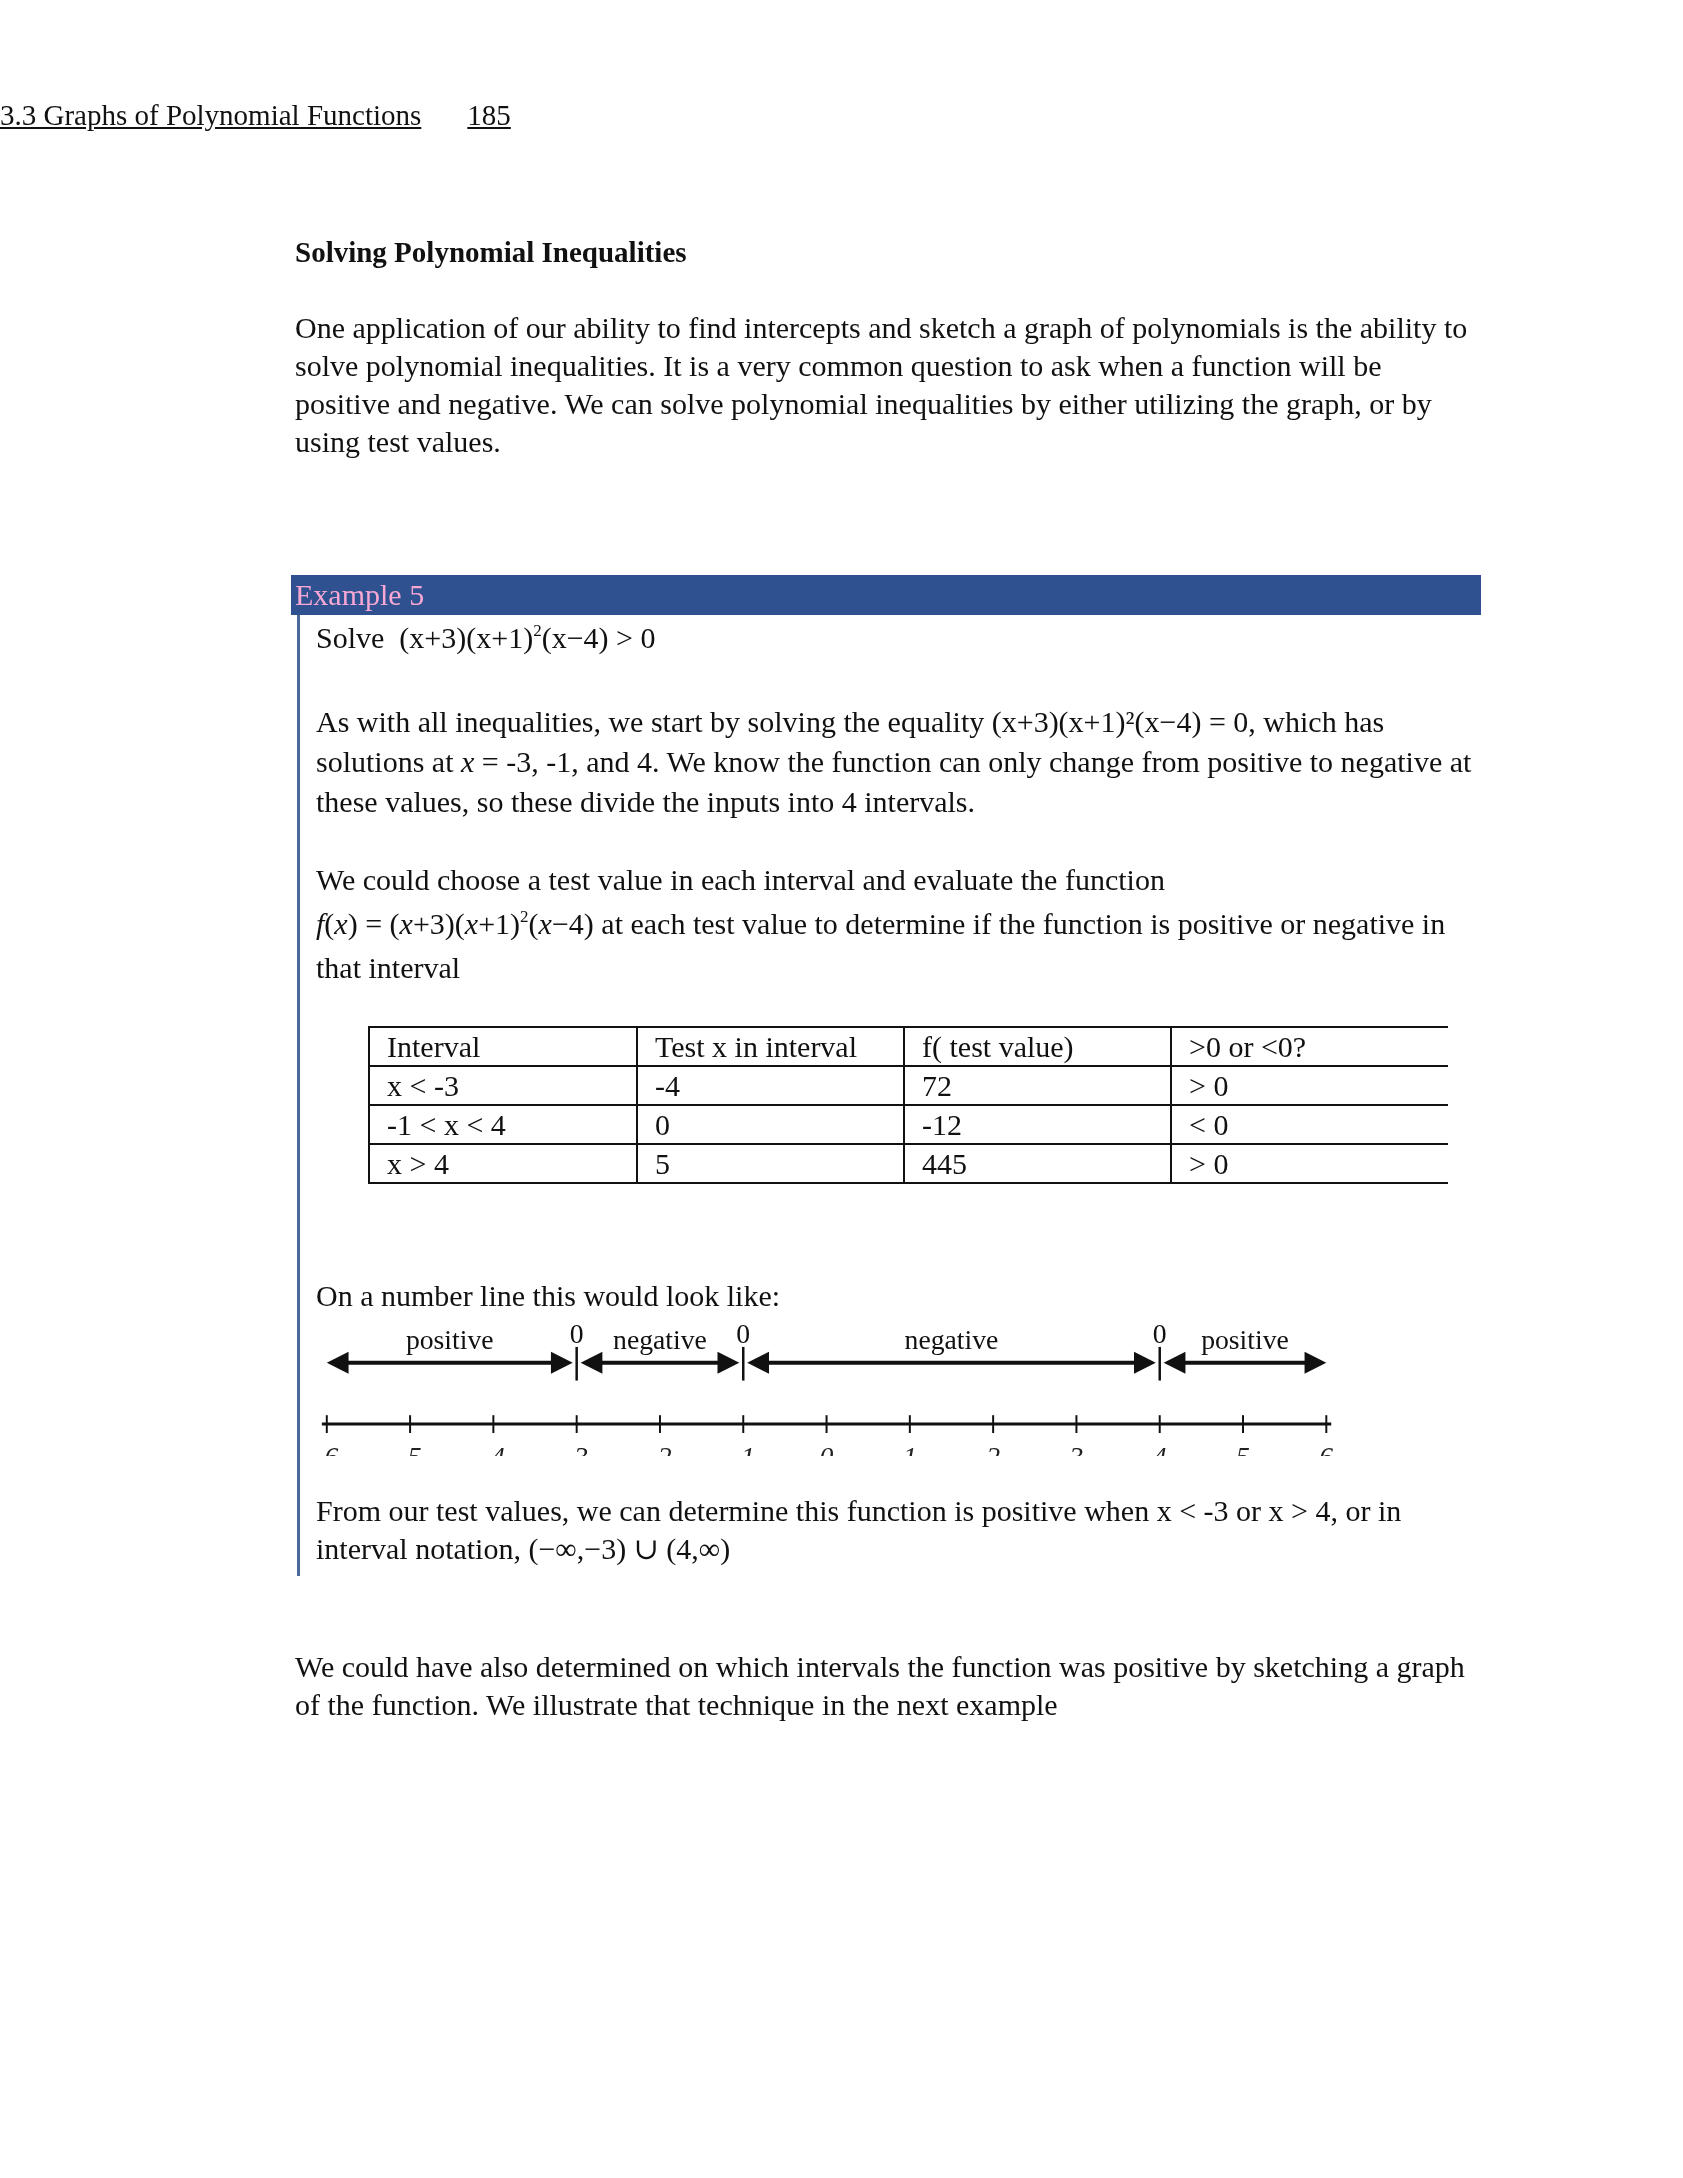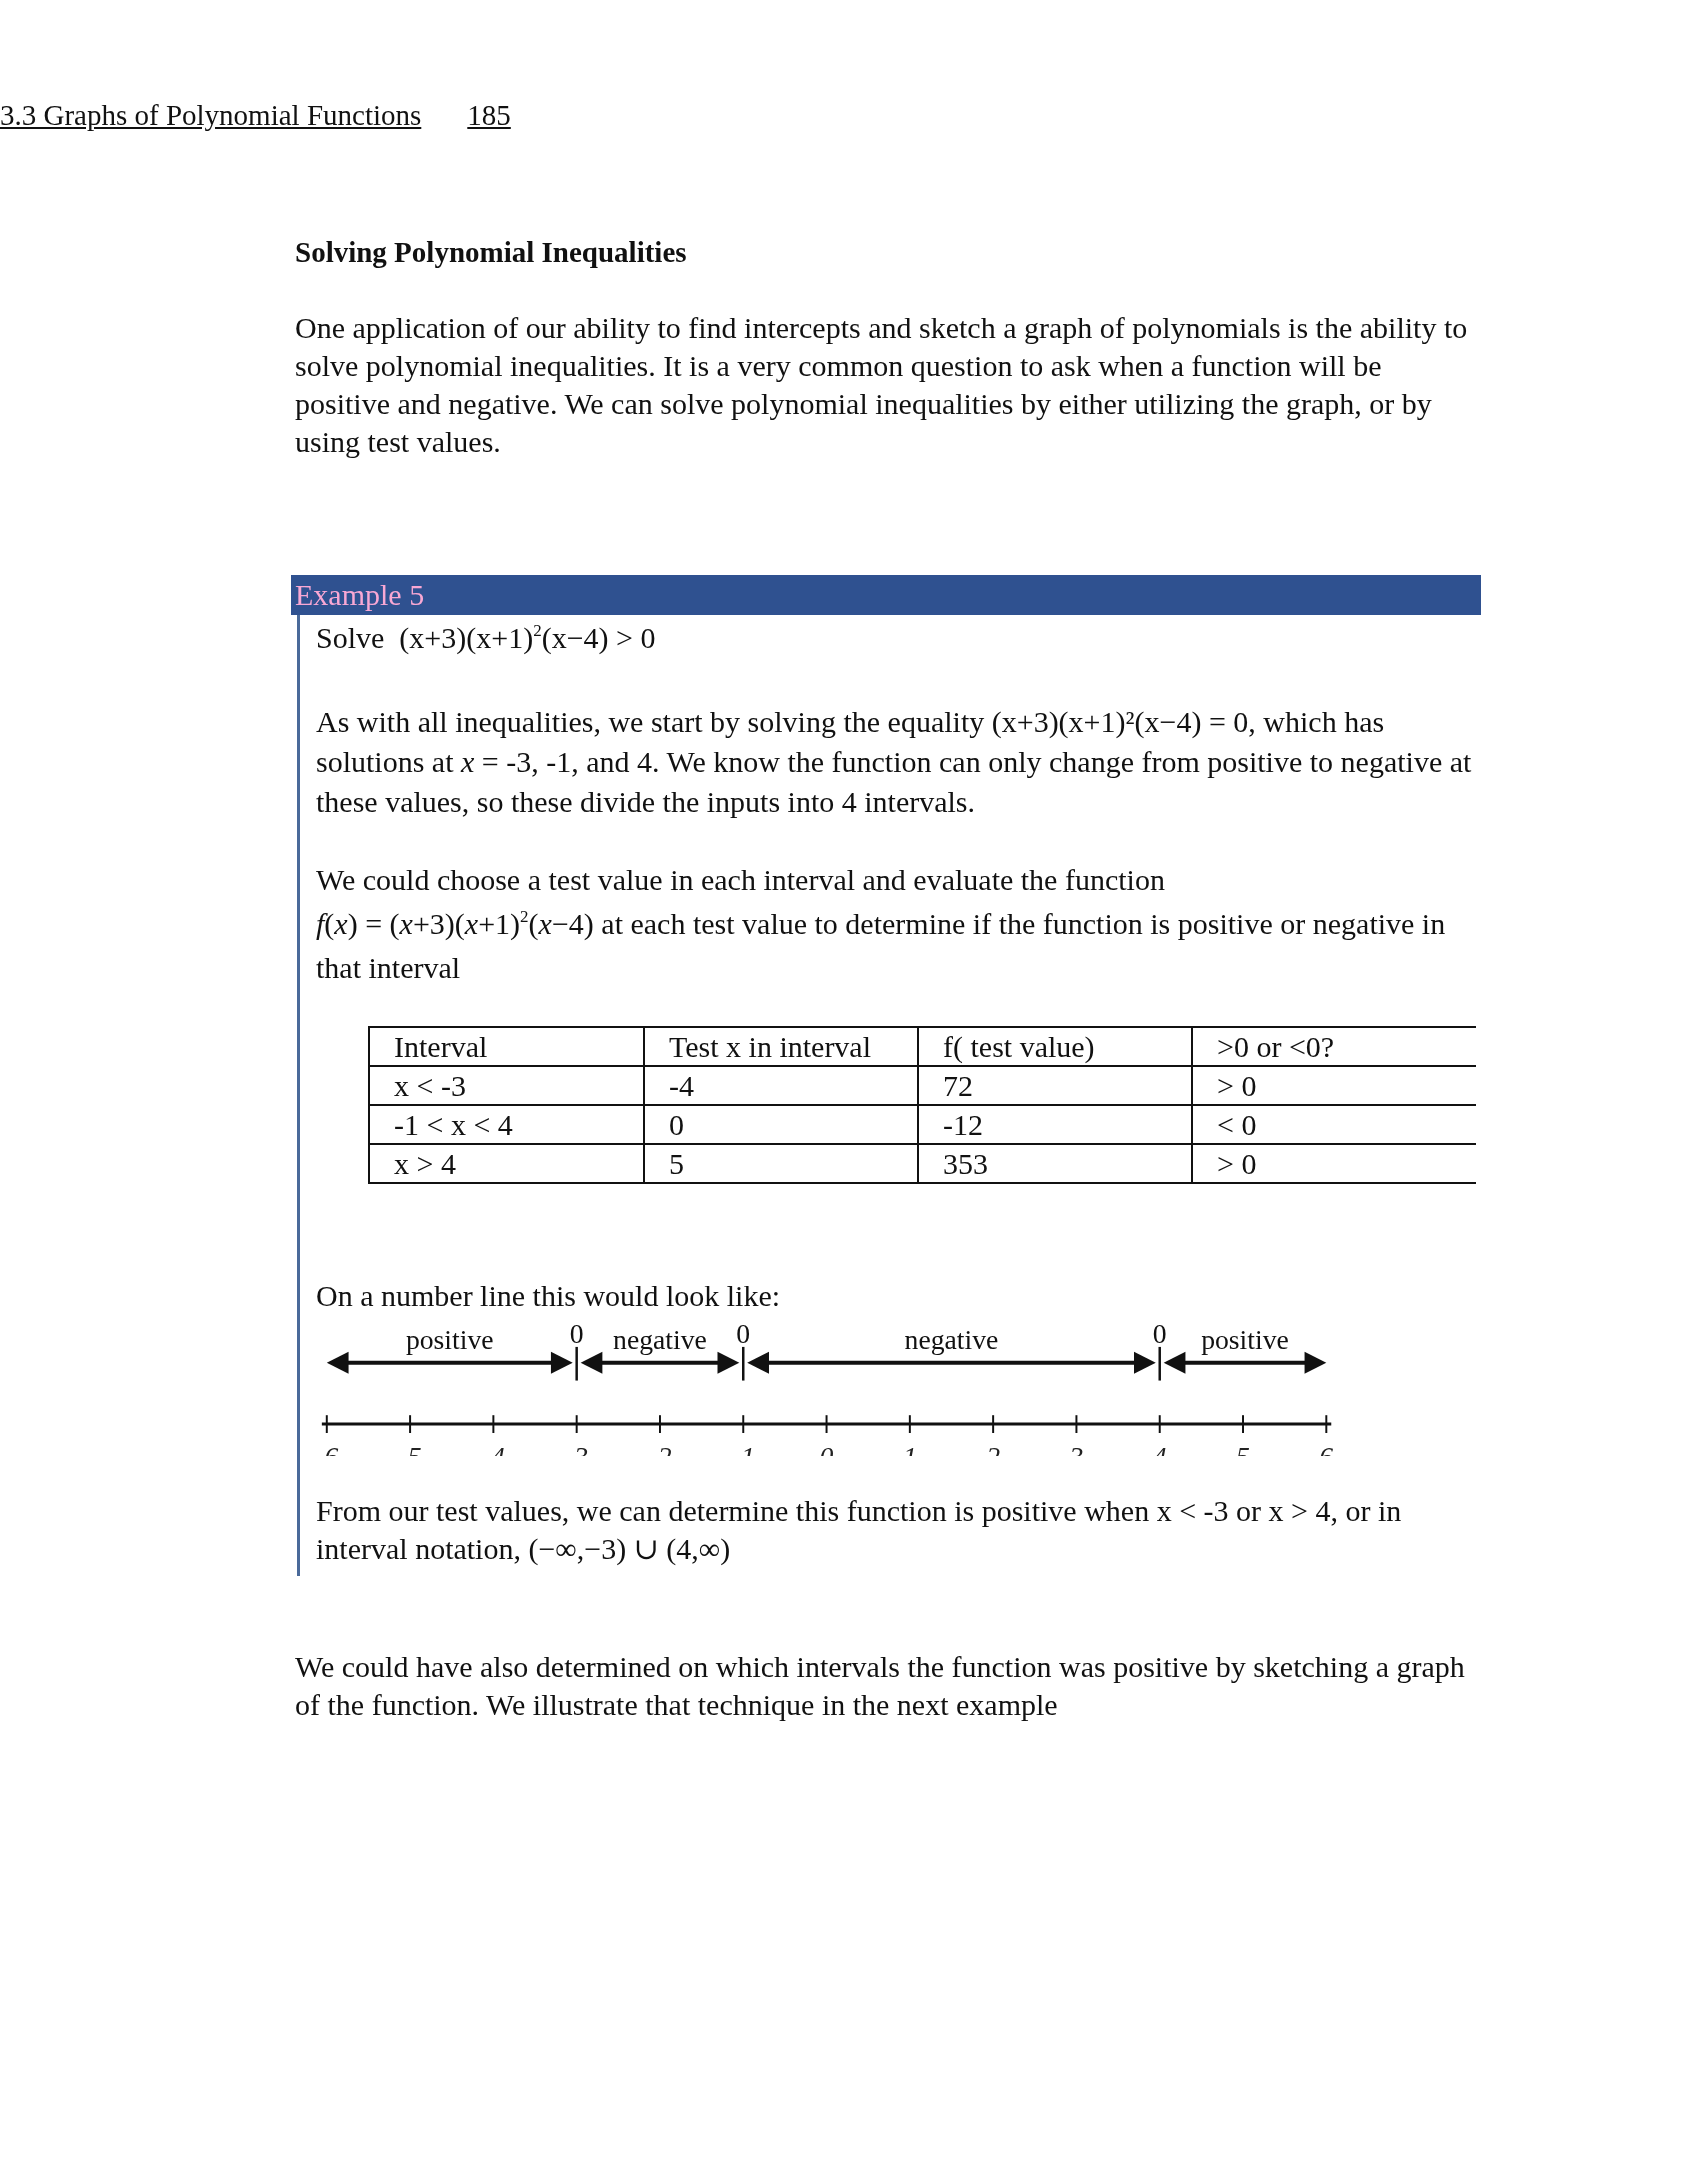--- a/index.html
+++ b/index.html
@@ -12,21 +12,21 @@
   .para { font-size: 30px; line-height: 38px; }
   .intro { top: 309px; left: 295px; width: 1188px; }
   .banner { top: 575px; left: 291px; width: 1190px; height: 40px; background: #2f5190;
             color: #f9a8d4; font-size: 30px; line-height: 40px; padding-left: 4px; box-sizing: border-box; }
   .leftbar { top: 615px; left: 297px; width: 3px; height: 961px; background: #4a6a9a; }
   .ex-body { left: 316px; width: 1168px; }
   .math { font-family: "Liberation Serif", "DejaVu Serif", serif; }
   .math i { font-style: italic; }
   sup { font-size: 17px; vertical-align: 12px; line-height: 0; }
   table.tv { position: absolute; top: 1026px; left: 368px; border-collapse: collapse; font-size: 30px; }
-  table.tv td { border-top: 2px solid #111; border-bottom: 2px solid #111; height: 37px; padding: 0 0 0 24px;
+  table.tv td { border-top: 2px solid #111; border-bottom: 2px solid #111; height: 37px; padding: 0 0 0 17px;
                 line-height: 37px; vertical-align: middle; }
   table.tv td.c0 { width: 249px; border-left: 2px solid #111; border-right: 2px solid #111; }
   table.tv td.c1 { width: 248px; border-right: 2px solid #111; margin-left: 12px; }
   table.tv td.c2 { width: 248px; border-right: 2px solid #111; }
   table.tv td.c3 { width: 259px; }
   .numline { position: absolute; top: 1317px; left: 307px; }
   .footer-para { top: 1648px; left: 295px; width: 1188px; }
 </style>
 </head>
 <body>
@@ -76,21 +76,21 @@
   </tr>
   <tr>
     <td class="c0">-1 &lt; x &lt; 4</td>
     <td class="c1">0</td>
     <td class="c2">-12</td>
     <td class="c3">&lt; 0</td>
   </tr>
   <tr>
     <td class="c0">x &gt; 4</td>
     <td class="c1">5</td>
-    <td class="c2">353</td>
+    <td class="c2">445</td>
     <td class="c3">&gt; 0</td>
   </tr>
 </tbody>
   </table>
 
 <div class="abs para ex-body" style="top:1277px;">On a number line this would look like:</div>
 
 <svg class="numline" id="numline" width="1049" height="139" viewBox="0 0 1060 140">
   <g id="nl-regions">
       <g>

